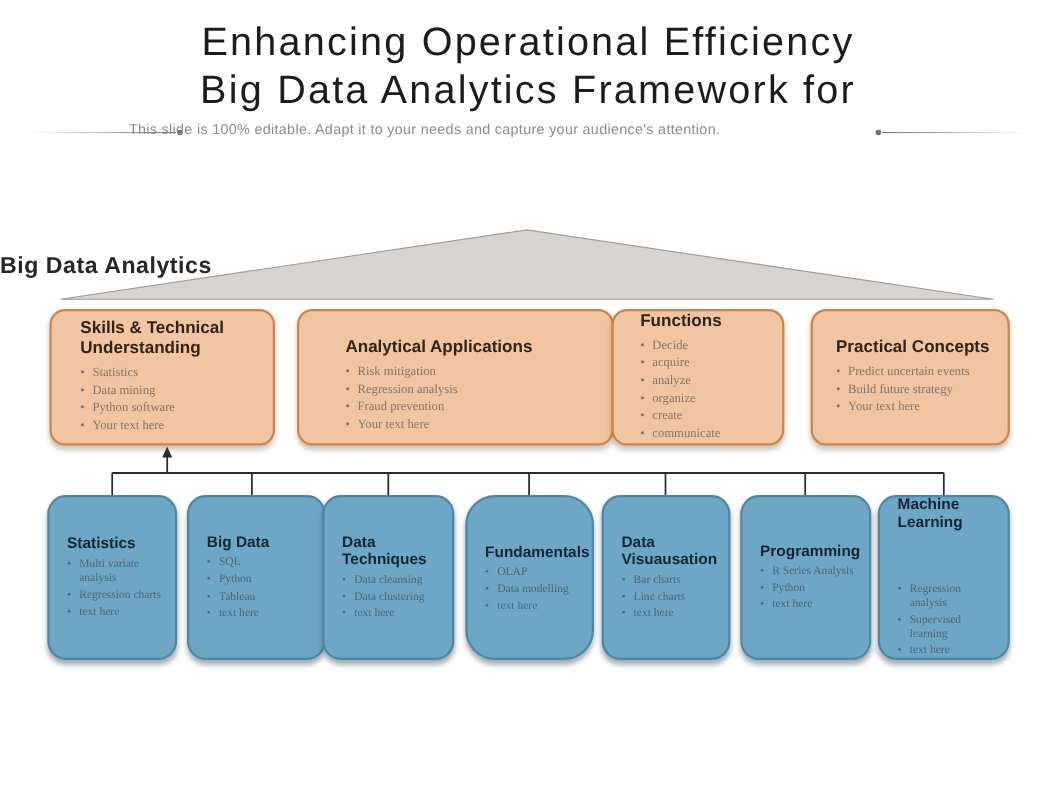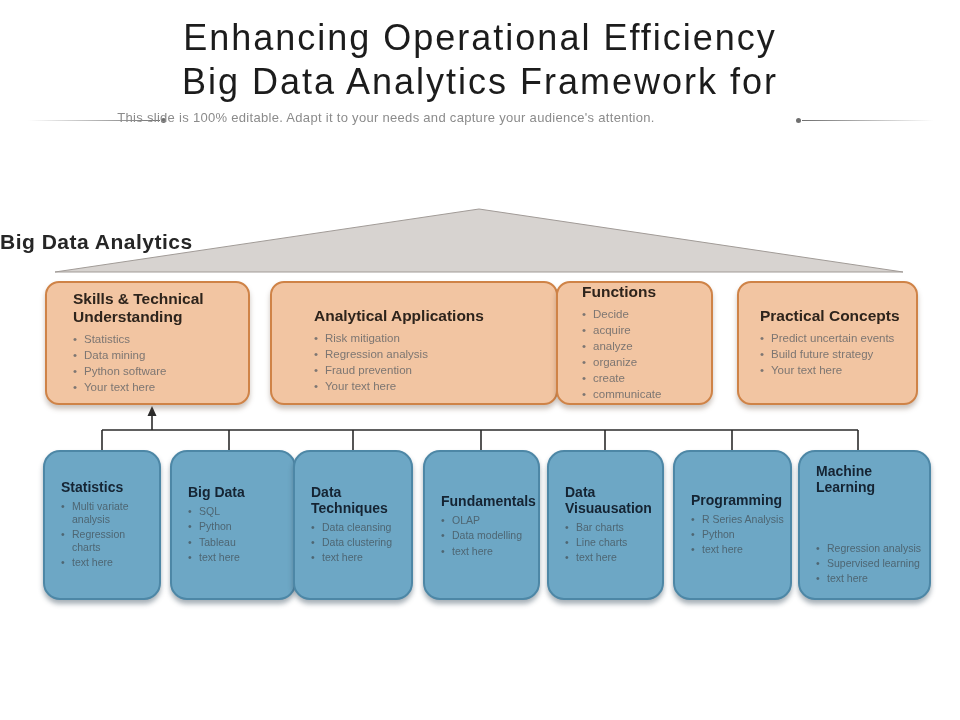--- a/index.html
+++ b/index.html
@@ -39,21 +39,21 @@
   
   .conn { stroke:var(--connector,#2b2b2b); stroke-width:1.6; fill:none; }
   .arrowhead { fill:var(--connector,#2b2b2b); }
 
   
   .box {
     position:absolute; box-sizing:border-box;
     display:flex; flex-direction:column; justify-content:center;
     text-align:left;
   }
-  .box ul { list-style:none; margin:5px 0 0 0; padding:0; }
+  .box ul { list-style:none; margin:5px 0 0 0; padding:0;font-family:Liberation Serif, serif; }
   .box li { position:relative; padding-left:11px; margin:0 0 2px 0; }
   .box li::before { content:"\2022"; position:absolute; left:0; top:0; }
 
   
   .obox {
     top:281px; height:124px;
     background:var(--orange-fill,#f2c5a2);
     border:2.5px solid var(--orange-border,#cf8347);
     border-radius:14px;
     box-shadow:0 4px 5px rgba(110,85,70,0.35);
@@ -71,24 +71,24 @@
     background:var(--blue-fill,#6da7c5);
     border:2.5px solid var(--blue-border,#4d87a6);
     border-radius:17px;
     box-shadow:0 4px 5px rgba(60,80,95,0.45);
   }
   .bbox .box-title { font-size:14px; font-weight:700; color:#152433; line-height:1.15; }
   .bbox li { font-size:10.5px; color:#4e6673; line-height:1.25; }
   .b0 { left:43px;  width:118px; padding:6px 6px 6px 16px; }
   .b1 { left:170px; width:126px; padding:6px 6px 6px 16px; }
   .b2 { left:293px; width:120px; padding:6px 6px 6px 16px; }
-  .b3 { left:423px; width:117px; padding:6px 6px 3px 16px; }
+  .b3 { left:423px; width:117px; padding:6px 6px 3px 16px;border-radius:27px; }
   .b4 { left:547px; width:117px; padding:6px 6px 6px 16px; }
   .b5 { left:673px; width:119px; padding:6px 6px 6px 16px; }
-  .b6 { left:798px; width:133px; padding:6px 6px 6px 16px;gap:42px; }
+  .b6 { left:798px; width:120px; padding:6px 6px 6px 16px;gap:42px; }
 </style>
 </head>
 <body>
 
 <div id="slide">
 
   <div class="title">
     <div>Enhancing Operational Efficiency</div>
     <div>Big Data Analytics Framework for</div>
   </div>

